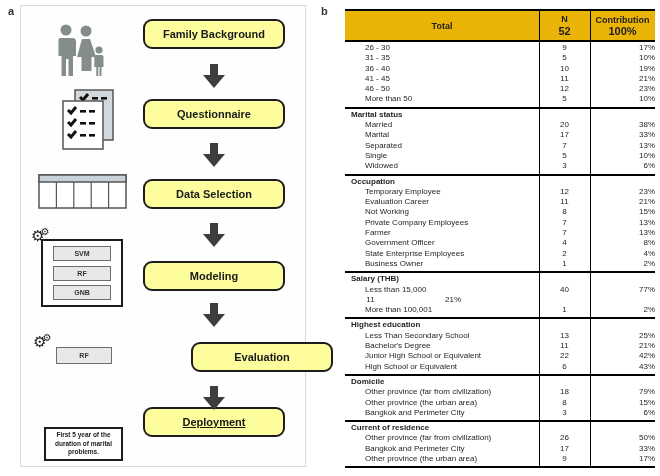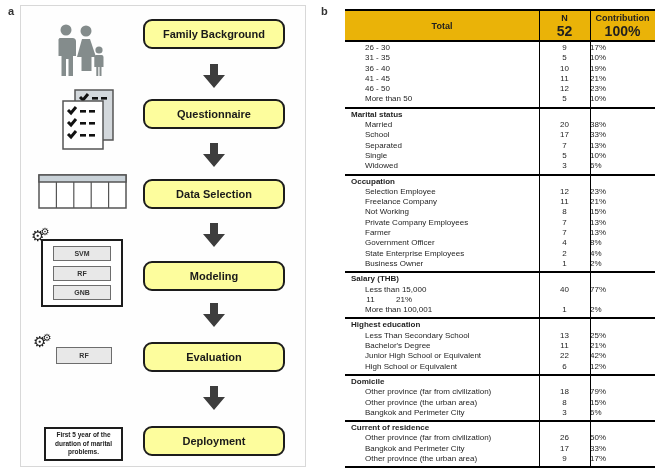--- a/index.html
+++ b/index.html
@@ -64,28 +64,28 @@
   .vdiv.v2{left:245px;}
   .thead{
     height:31px;background:#eab308;border-bottom:2px solid #000;
     display:flex;box-sizing:border-box;
   }
   .thead .hc1{width:194px;display:flex;align-items:center;justify-content:center;
     font-weight:bold;font-size:9px;}
   .thead .hc2{width:51px;display:flex;flex-direction:column;align-items:center;justify-content:space-evenly;padding:2px 0;box-sizing:border-box;}
   .thead .hc3{width:65px;display:flex;flex-direction:column;align-items:center;justify-content:center;padding:14px 0;box-sizing:border-box;}
   .hlabel{font-weight:bold;font-size:9px;}
-  .hval{font-size:14px;font-weight:bold;}
+  .hval{font-size:11px;font-weight:bold;}
   .section{border-bottom:2px solid #000;padding:1px 0 2px 0;}
   .row{display:flex;line-height:10.3px;}
   .c1{width:194px;box-sizing:border-box;padding-left:20px;
       white-space:nowrap;overflow:hidden;}
   .row.title .c1{padding-left:6px;font-weight:bold;}
   .c2{width:51px;text-align:center;}
-  .c3{width:65px;text-align:left;}
+  .c3{width:65px;text-align:right;}
 </style>
 </head>
 <body>
 
 <div class="panel-label" id="label-a">a</div>
 <div class="panel-label" id="label-b">b</div>
 
 <div class="panel-a">
 
   <div class="icon-abs" style="left:32px;top:17px;">
@@ -146,22 +146,22 @@
     <span class="gear-big">⚙</span><span class="gear-small">⚙</span>
   </div>
   <div class="chip-single">RF</div>
 
   <div class="note-box">First 5 year of the duration of marital problems.</div>
 
   <div class="step" style="top:13px;">Family Background</div>
   <div class="step" style="top:93px;">Questionnaire</div>
   <div class="step" style="top:173px;">Data Selection</div>
   <div class="step" style="top:255px;">Modeling</div>
-  <div class="step" style="top:336px;">Evaluation</div>
-  <div class="step" style="top:420px;">Deployment</div>
+  <div class="step" style="top:336px;margin-left:48px;">Evaluation</div>
+  <div class="step" style="top:401px;text-decoration:underline;">Deployment</div>
 
   <div class="arrow" style="top:58px;">
       <svg width="22" height="24" viewBox="0 0 22 24">
         <path d="M7 0 h8 v11 h7 L11 24 L0 11 h7 z" fill="#3D3D3D"></path>
       </svg>
     </div>
   <div class="arrow" style="top:137px;">
       <svg width="22" height="24" viewBox="0 0 22 24">
         <path d="M7 0 h8 v11 h7 L11 24 L0 11 h7 z" fill="#3D3D3D"></path>
       </svg>
@@ -237,21 +237,21 @@
           <div class="c1">Marital status</div>
           <div class="c2"></div>
           <div class="c3"></div>
         </div>
         <div class="row">
           <div class="c1">Married</div>
           <div class="c2">20</div>
           <div class="c3">38%</div>
         </div>
         <div class="row">
-          <div class="c1">School</div>
+          <div class="c1">Marital</div>
           <div class="c2">17</div>
           <div class="c3">33%</div>
         </div>
         <div class="row">
           <div class="c1">Separated</div>
           <div class="c2">7</div>
           <div class="c3">13%</div>
         </div>
         <div class="row">
           <div class="c1">Single</div>
@@ -264,26 +264,26 @@
           <div class="c3">6%</div>
         </div>
       </div>
       <div class="section">
         <div class="row title">
           <div class="c1">Occupation</div>
           <div class="c2"></div>
           <div class="c3"></div>
         </div>
         <div class="row">
-          <div class="c1">Selection Employee</div>
+          <div class="c1">Temporary Employee</div>
           <div class="c2">12</div>
           <div class="c3">23%</div>
         </div>
         <div class="row">
-          <div class="c1">Freelance Company</div>
+          <div class="c1">Evaluation Career</div>
           <div class="c2">11</div>
           <div class="c3">21%</div>
         </div>
         <div class="row">
           <div class="c1">Not Working</div>
           <div class="c2">8</div>
           <div class="c3">15%</div>
         </div>
         <div class="row">
           <div class="c1">Private Company Employees</div>
@@ -349,21 +349,21 @@
           <div class="c3">21%</div>
         </div>
         <div class="row">
           <div class="c1">Junior High School or Equivalent</div>
           <div class="c2">22</div>
           <div class="c3">42%</div>
         </div>
         <div class="row">
           <div class="c1">High School or Equivalent</div>
           <div class="c2">6</div>
-          <div class="c3">12%</div>
+          <div class="c3">43%</div>
         </div>
       </div>
       <div class="section">
         <div class="row title">
           <div class="c1">Domicile</div>
           <div class="c2"></div>
           <div class="c3"></div>
         </div>
         <div class="row">
           <div class="c1">Other province (far from civilization)</div>

